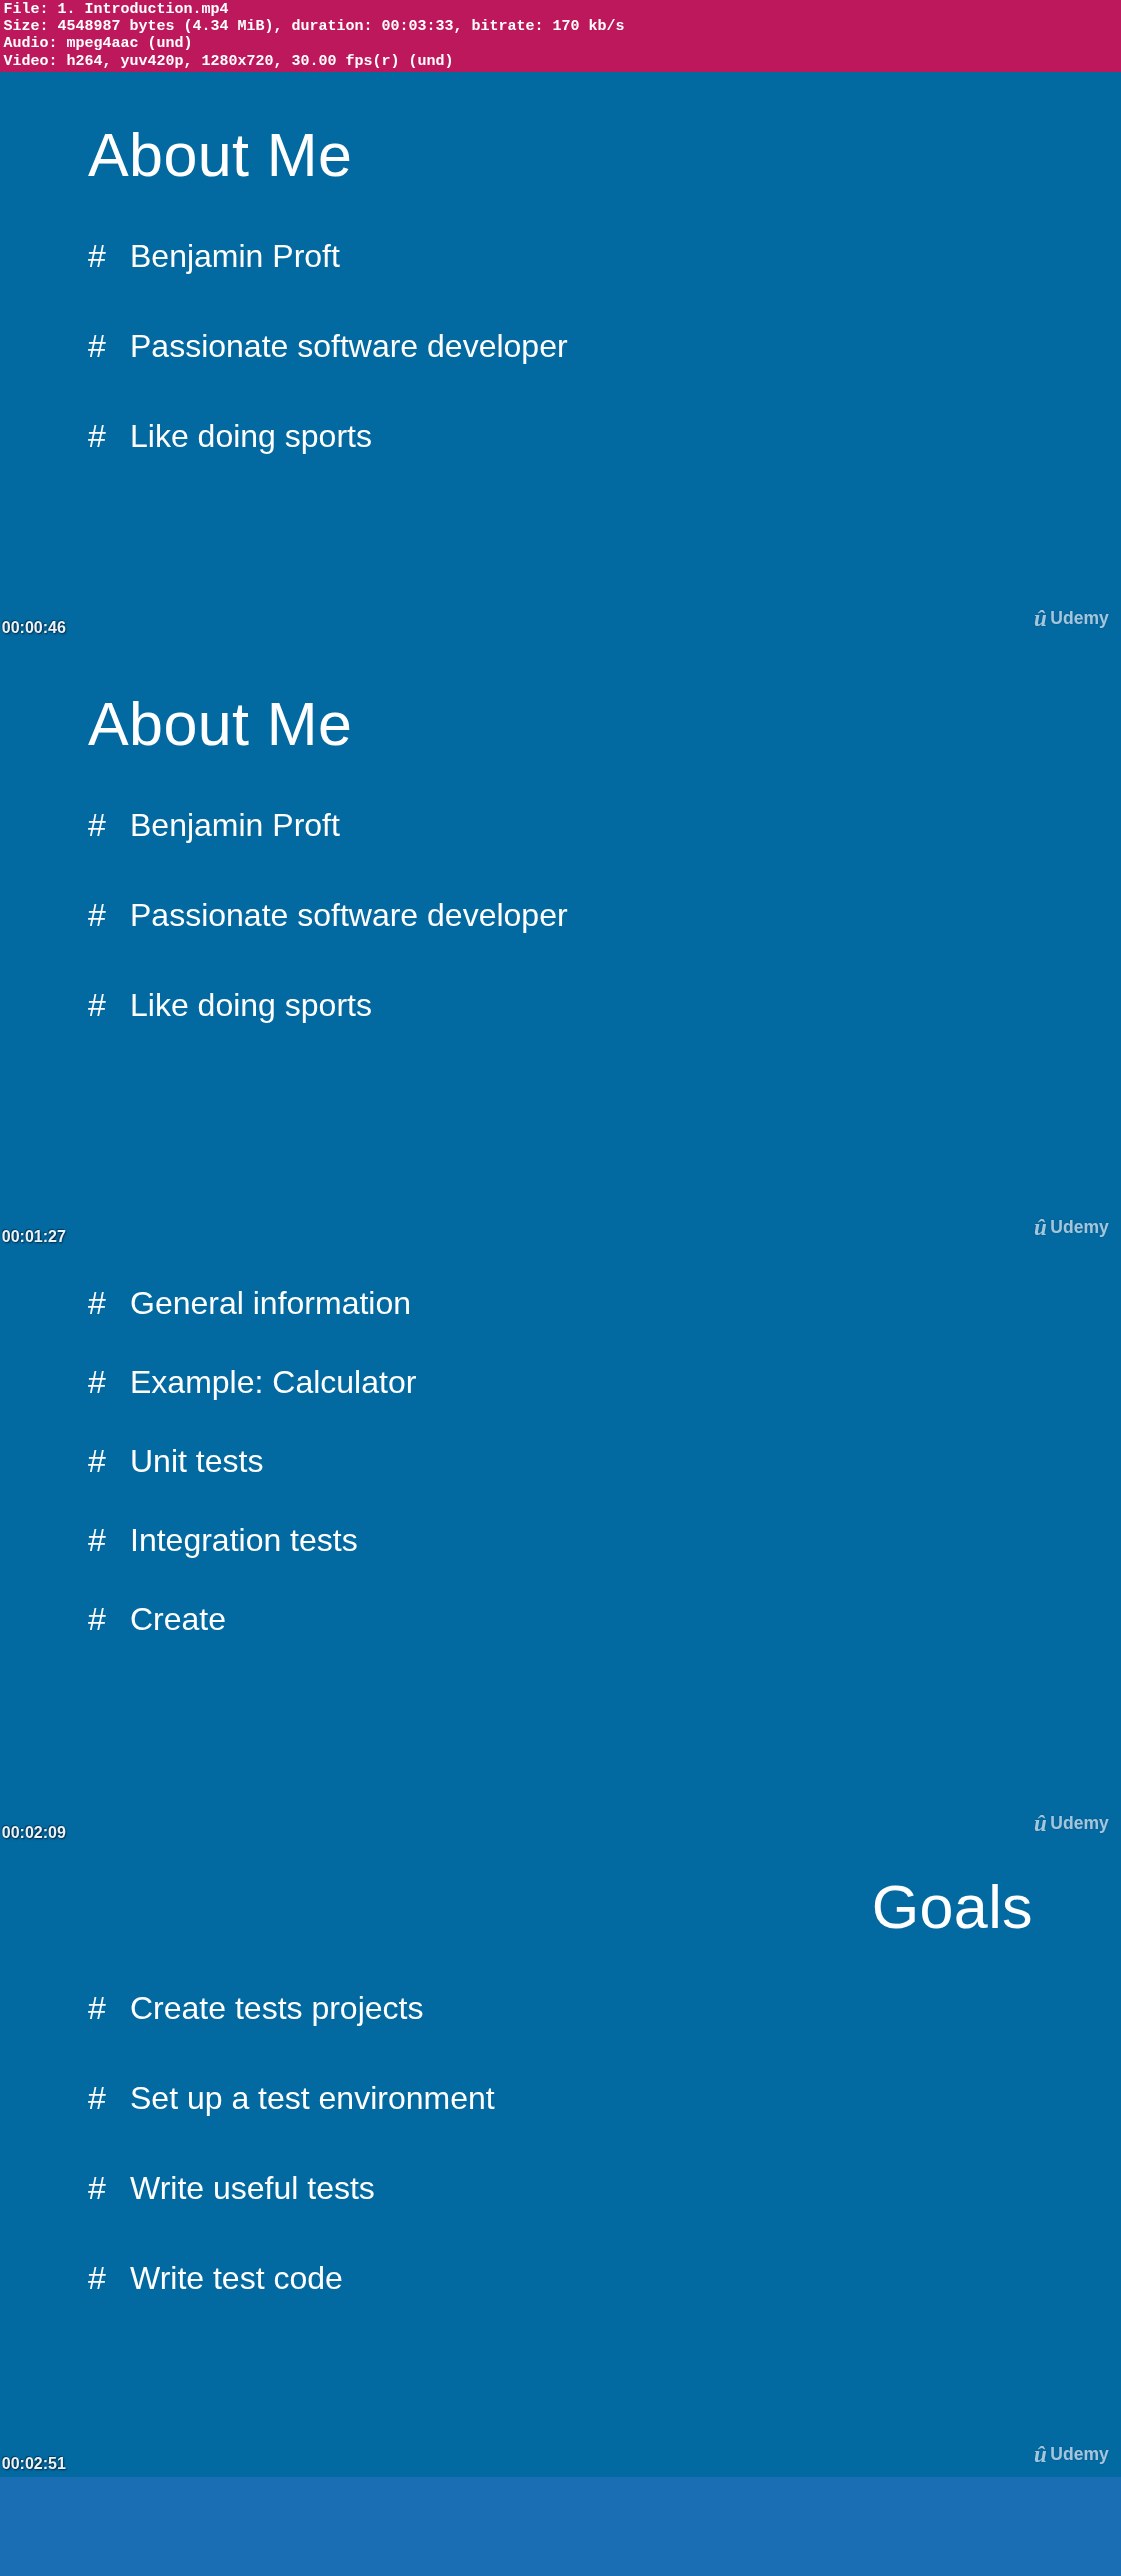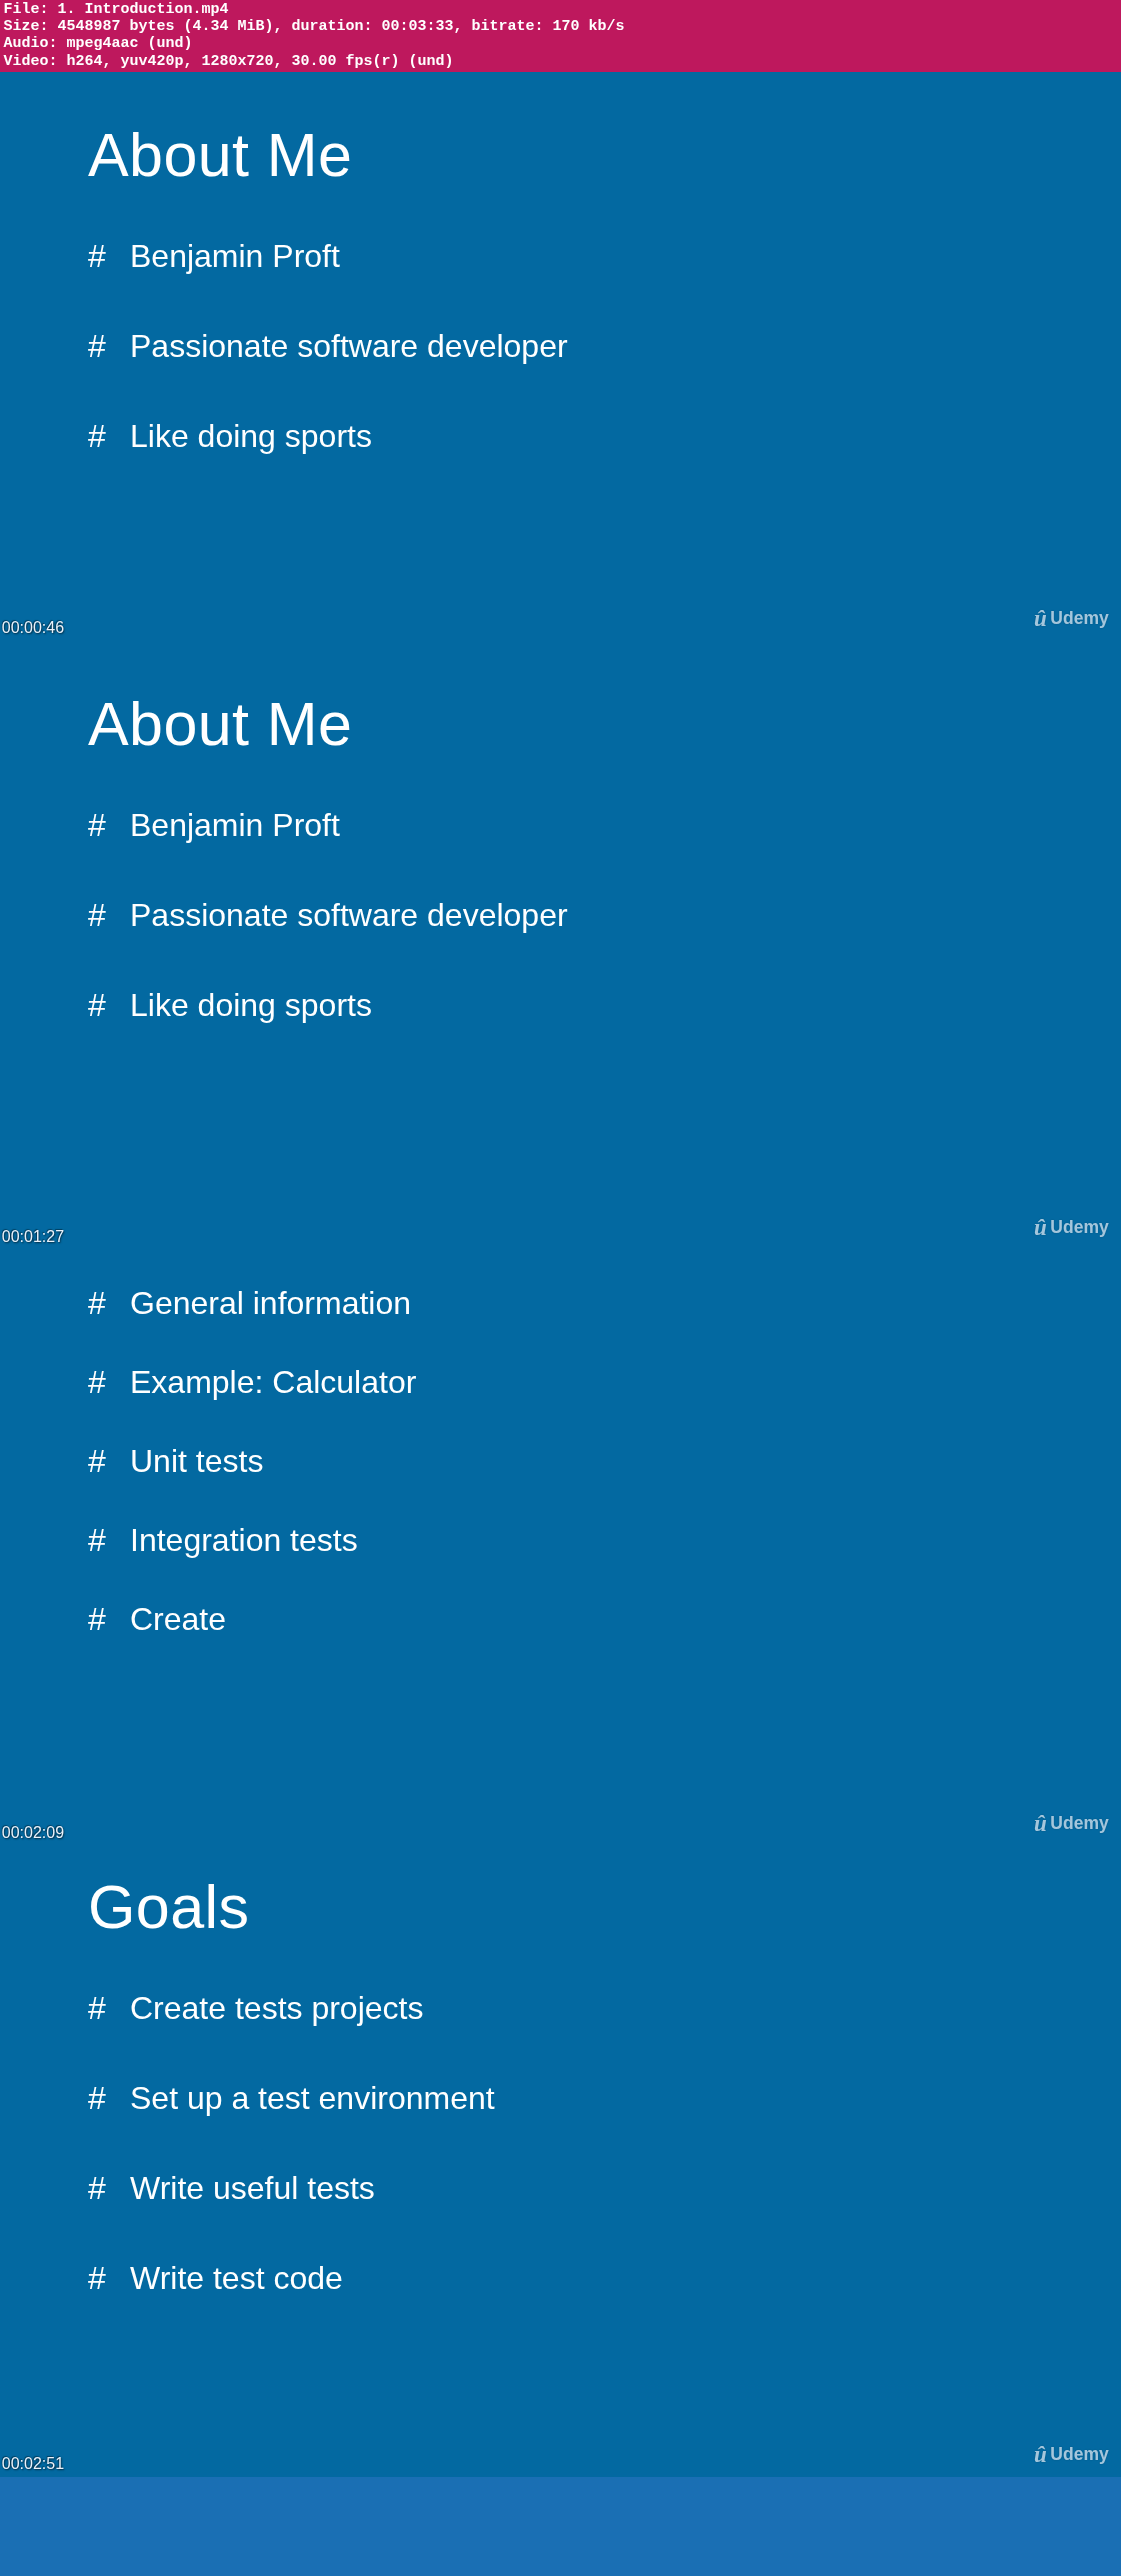--- a/index.html
+++ b/index.html
@@ -43,21 +43,21 @@
   .bullet-hash {
     width: 42px;
     flex: 0 0 42px;
   }
   .timestamp {
     position: absolute;
     left: 1.8px;
     bottom: 3.5px;
     font-family: Arial, sans-serif;
     font-size: 16px;
-    font-weight: normal;
+    font-weight: bold;
     color: #eaf2fb;
     text-shadow: 0.9px 0.9px 1.8px rgba(0,0,0,0.6), -0.9px -0.9px 0.9px rgba(0,0,0,0.4);
   }
   .udemy-logo {
     position: absolute;
     right: 12.3px;
     bottom: 8.8px;
     font-family: Arial, sans-serif;
     font-size: 17.5px;
     font-weight: bold;
@@ -72,21 +72,21 @@
     font-style: italic;
     font-family: "Brush Script MT", cursive;
     font-size: 23px;
     font-weight: bold;
   }
   .s1 { height: 569px; }
   .s2 { height: 609px; }
   .s3 { height: 596px; padding-top: 35px; }
   .s4 { height: 631px; padding-top: 26px; }
   .s3 .slide-title { margin-bottom: 44px; }
-  .s4 .slide-title { margin-bottom: 48px; }
+  .s4 .slide-title { margin-bottom: 48px; text-align: right; }
 </style>
 </head>
 <body>
 
 <div class="header-bar"><span>File: 1. Introduction.mp4</span>
 <span>Size: 4548987 bytes (4.34 MiB), duration: 00:03:33, bitrate: 170 kb/s</span>
 <span>Audio: mpeg4aac (und)</span>
 <span>Video: h264, yuv420p, 1280x720, 30.00 fps(r) (und)</span></div>
 
 <div class="slide s1">

